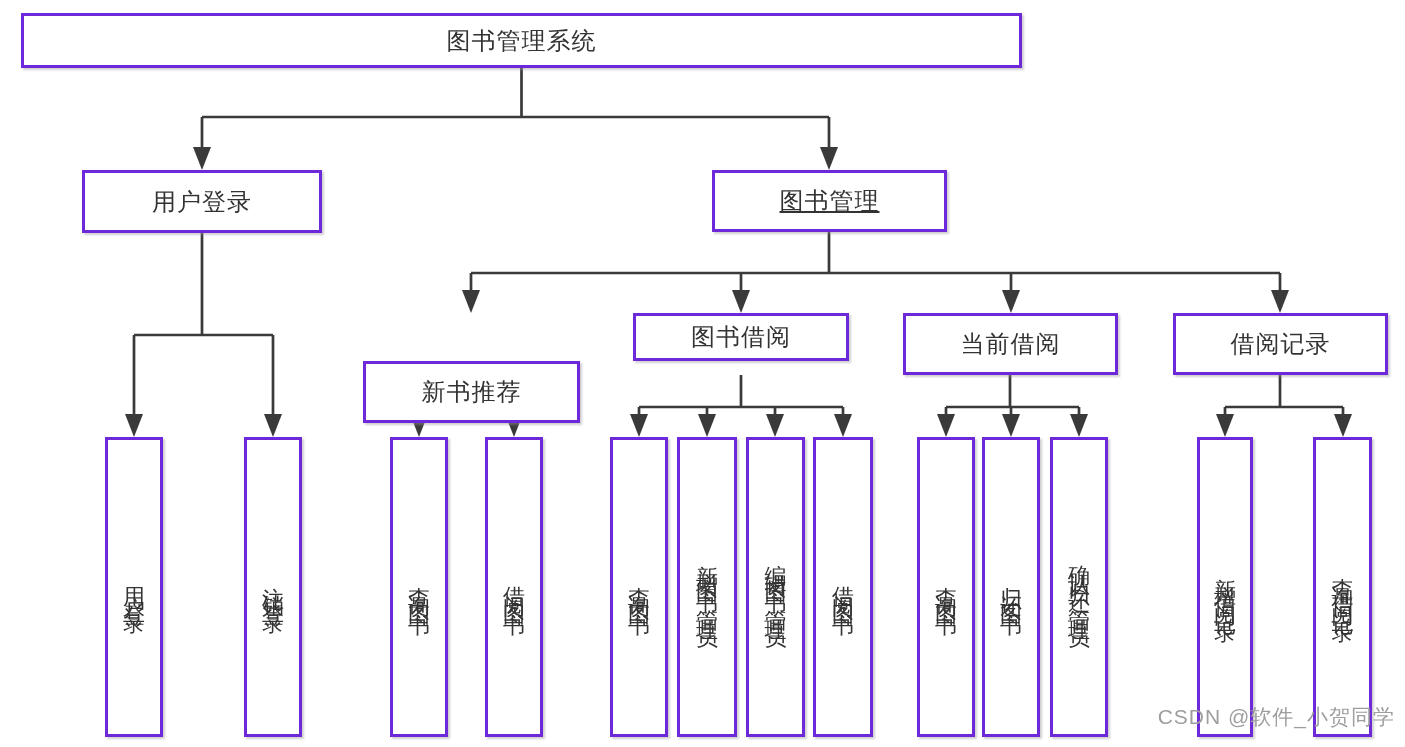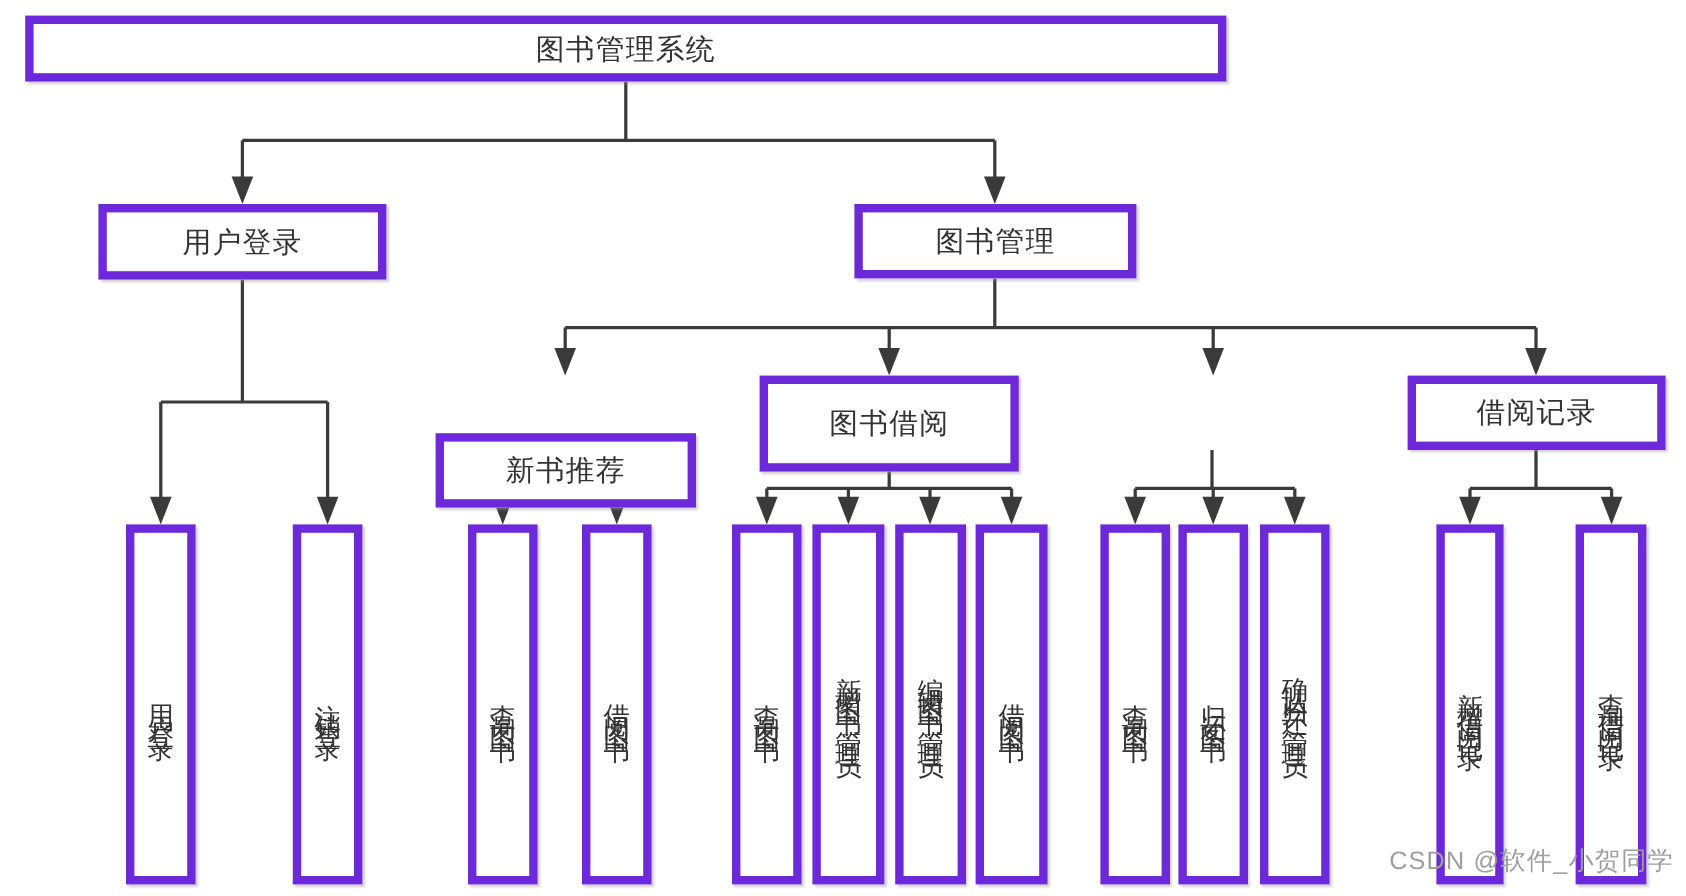--- a/index.html
+++ b/index.html
@@ -17,21 +17,21 @@
   }
   #wires {
     position: absolute;
     left: 0; top: 0;
     pointer-events: none;
   }
   .node {
     position: absolute;
     box-sizing: border-box;
     background: #ffffff;
-    border: 7px solid #6d28d9;
+    border: 3px solid #6d28d9;
     display: flex;
     align-items: center;
     justify-content: center;
     color: #333333;
     font-size: 24px;
     letter-spacing: 1px;
     box-shadow: 2px 2px 2px rgba(150,150,150,0.45);
     white-space: nowrap;
   }
   .vnode {
@@ -90,24 +90,25 @@
       <polygon points="1002,414 1020,414 1011,437"></polygon>
       <polygon points="1070,414 1088,414 1079,437"></polygon>
       <polygon points="1216,414 1234,414 1225,437"></polygon>
       <polygon points="1334,414 1352,414 1343,437"></polygon>
     </g>
   </svg>
 
   <div class="node" style="left:21px; top:13px; width:1001px; height:55px;">图书管理系统</div>
 
   <div class="node" style="left:82px; top:170px; width:240px; height:63px;">用户登录</div>
-  <div class="node" style="left:712px; top:170px; width:235px; height:62px;">图书管理</div>
+  <div class="node" style="left:712px; top:170px; width:235px; height:62px;text-decoration:underline;">图书管理</div>
 
   <div class="node" style="left:363px; top:313px; width:217px; height:62px;margin-top:48px;">新书推荐</div>
-  <div class="node" style="left:633px; top:313px; width:216px; height:80px;">图书借阅</div>
+  <div class="node" style="left:633px; top:313px; width:216px; height:48px;">图书借阅</div>
+  <div class="node" style="left:903px; top:313px; width:215px; height:62px;">当前借阅</div>
   <div class="node" style="left:1173px; top:313px; width:215px; height:62px;">借阅记录</div>
 
   <div class="node vnode" style="left:105px; top:437px; width:58px; height:300px;">用户登录</div>
   <div class="node vnode" style="left:244px; top:437px; width:58px; height:300px;">注销登录</div>
 
   <div class="node vnode" style="left:390px; top:437px; width:58px; height:300px;">查询图书</div>
   <div class="node vnode" style="left:485px; top:437px; width:58px; height:300px;">借阅图书</div>
 
   <div class="node vnode" style="left:610px; top:437px; width:58px; height:300px;">查询图书</div>
   <div class="node vnode" style="left:677px; top:437px; width:60px; height:300px;">新增图书（管理员）</div>

